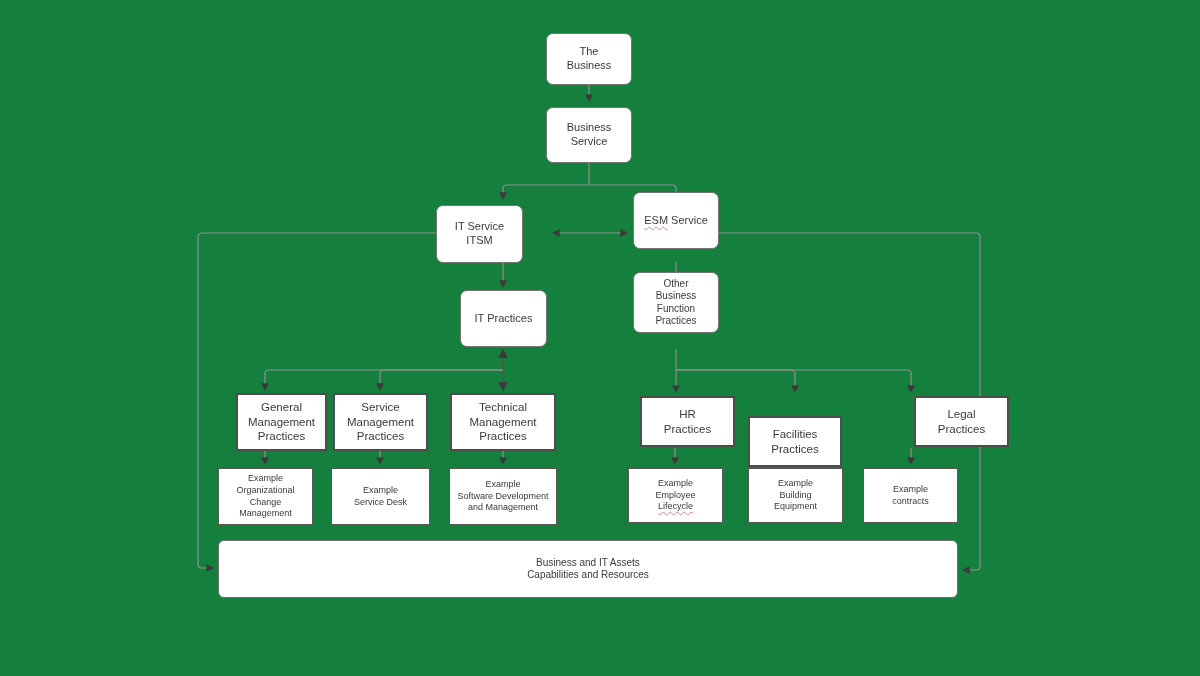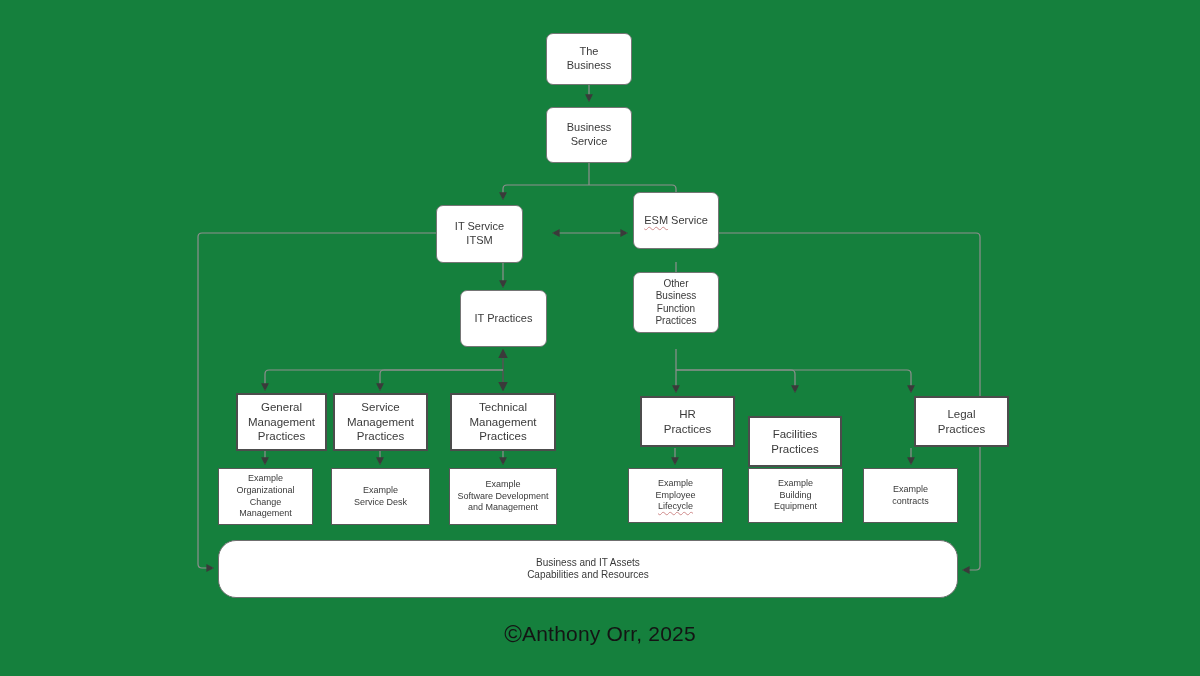--- a/index.html
+++ b/index.html
@@ -8,21 +8,21 @@
     font-family:Liberation Sans, sans-serif;color:#3a3a3a;
   }
   #wires{position:absolute;left:0;top:0;width:1200px;height:676px;}
   .box{
     position:absolute;display:flex;align-items:center;justify-content:center;
     text-align:center;background:#ffffff;box-sizing:border-box;
     line-height:1.25;
   }
   .box span{white-space:pre-line;}
   .rounded{border:1.6px solid #757575;border-radius:7px;font-size:11px;}
-  .rounded-lg{border:1.6px solid #6f6f6f;border-radius:18px;font-size:10px;}
+  .rounded-lg{border:1.6px solid #6f6f6f;border-radius:6px;font-size:10px;}
   .practice{border:2px solid #4c4c4c;border-radius:0;font-size:11.5px;}
   .example{border:1.6px solid #585858;border-radius:0;font-size:9px;line-height:1.3;}
   .squiggle{
     text-decoration:underline;
     text-decoration-style:wavy;
     text-decoration-color:#cf8a8a;
     text-decoration-thickness:1px;
     text-underline-offset:2px;
   }
   .stack{display:block;}
@@ -163,15 +163,14 @@
   <div class="box example" style="left:863px;top:468px;width:95px;height:55px">
     <span>Example
 contracts</span>
   </div>
 
   <div class="box rounded-lg" style="left:218px;top:540px;width:740px;height:58px">
     <span>Business and IT Assets
 Capabilities and Resources</span>
   </div>
 
-  <div id="copyright"><span class="csym">©</span><span>Anthony Orr, 2025</span></div>
 
 </div>
 
 </body></html>

